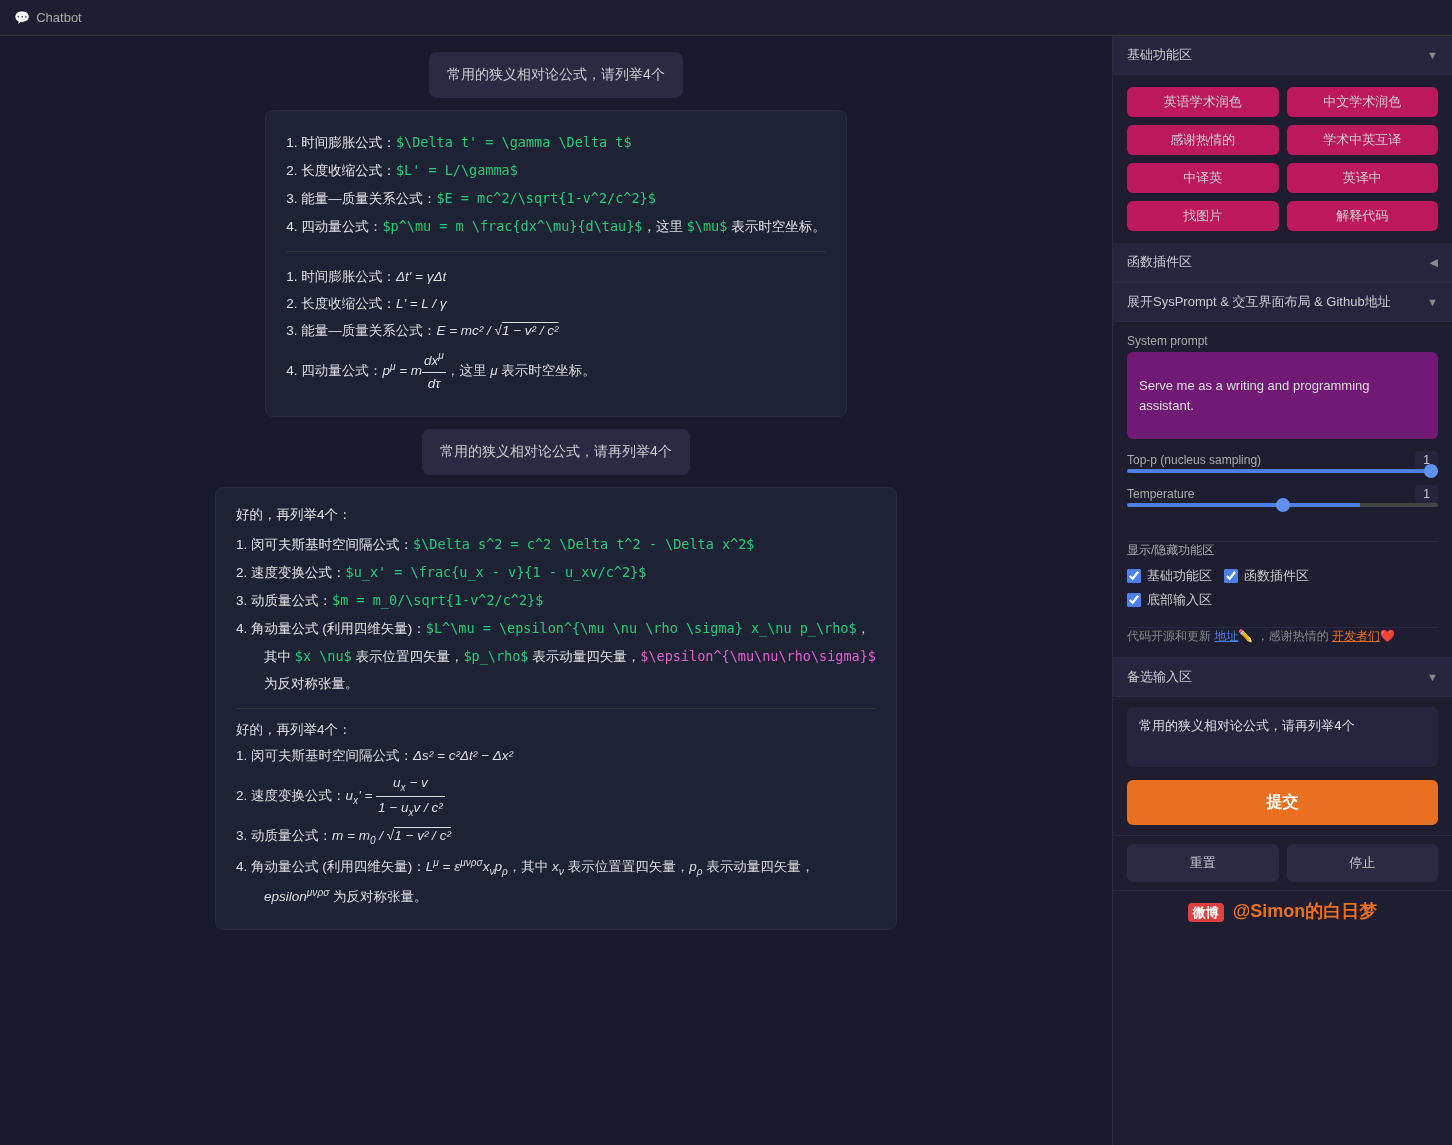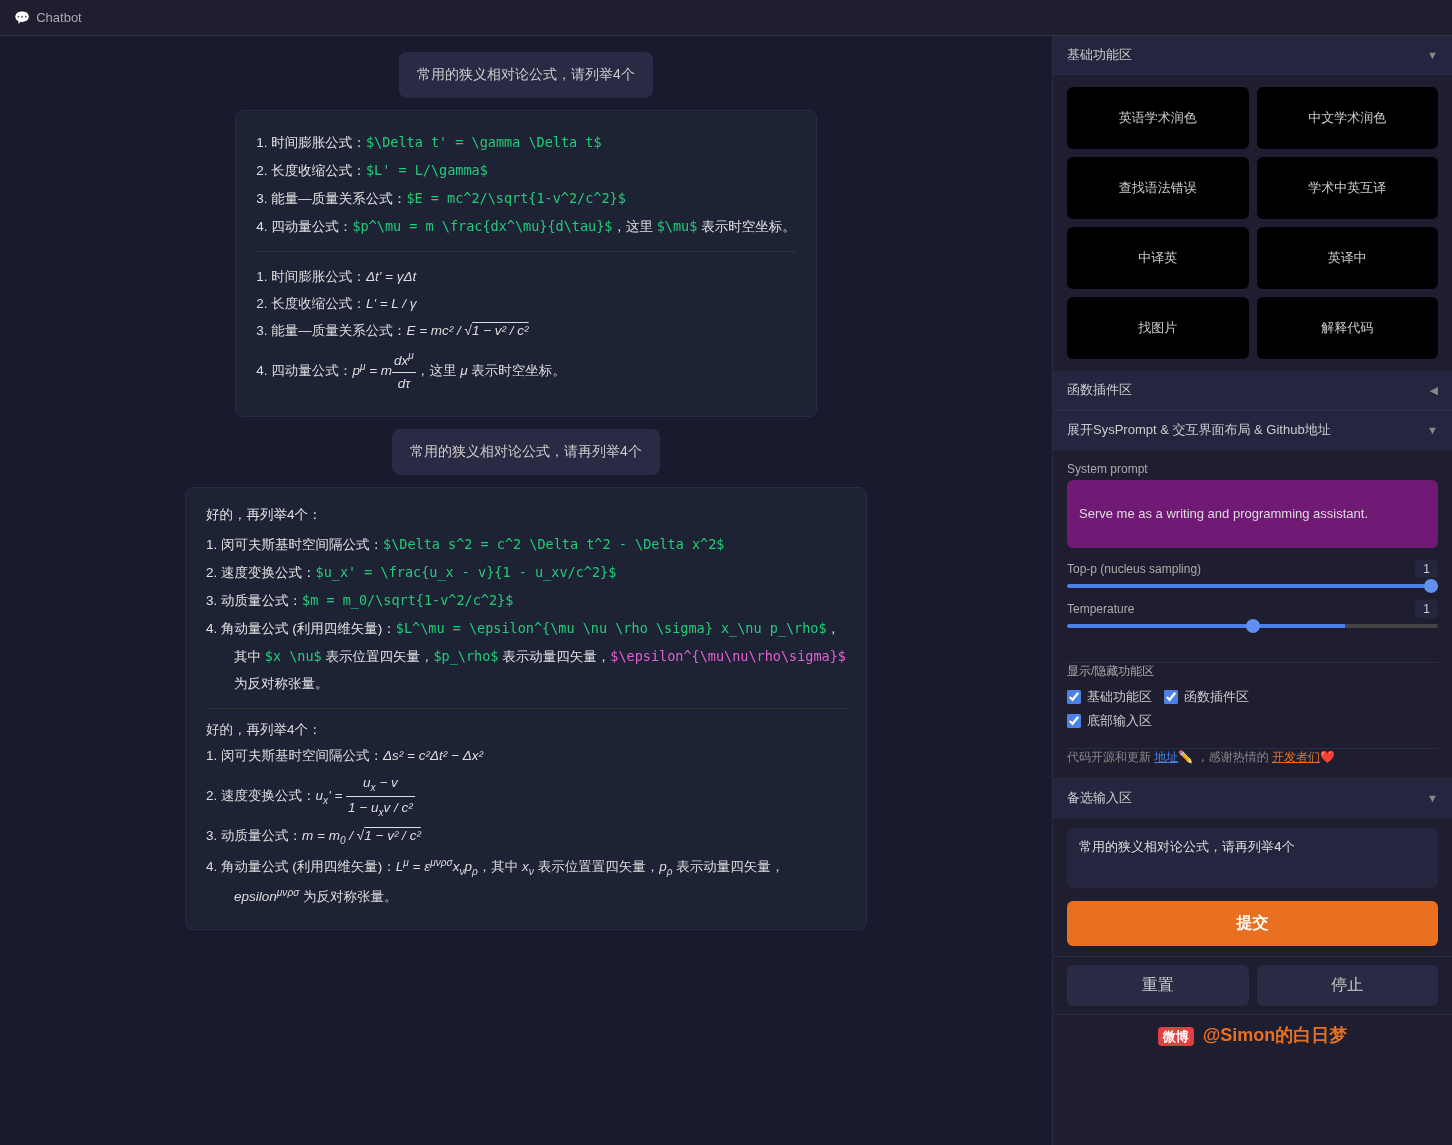--- a/index.html
+++ b/index.html
@@ -74,21 +74,21 @@
       margin-top: 12px;
       border-top: 1px solid #333;
       padding-top: 10px;
       color: #ddd;
     }
     .assistant-bubble .item {
       margin: 4px 0;
     }
     
     .sidebar {
-      width: 400px;
+      width: 340px;
       background: #1e1e30;
       border-left: 1px solid #2a2a44;
       overflow-y: auto;
       padding: 0;
       display: flex;
       flex-direction: column;
     }
     .sidebar::-webkit-scrollbar { width: 6px; }
     .sidebar::-webkit-scrollbar-track { background: #1e1e30; }
     .sidebar::-webkit-scrollbar-thumb { background: #444; border-radius: 3px; }
@@ -114,25 +114,25 @@
     }
     
     .btn-grid {
       display: grid;
       grid-template-columns: 1fr 1fr;
       gap: 8px;
       padding: 12px 14px;
       background: #1e1e30;
     }
     .func-btn {
-      background: #000000;
+      background: #be185d;
       border: none;
       border-radius: 6px;
       color: #ccc;
-      padding: 22px 6px;
+      padding: 6px 6px;
       font-size: 13px;
       cursor: pointer;
       text-align: center;
       transition: background 0.2s;
     }
     
     .sysprompt-section {
       border-top: 1px solid #2a2a44;
     }
     .sysprompt-content {
@@ -151,21 +151,20 @@
       border-radius: 6px;
       padding: 24px 12px;
       color: #ddd;
       font-size: 13px;
       line-height: 1.5;
     }
     
     .slider-row {
       display: flex;
       flex-direction: column;
-      gap: 6px;
     }
     .slider-label-row {
       display: flex;
       justify-content: space-between;
       align-items: center;
     }
     .slider-label {
       font-size: 12px;
       color: #aaa;
     }
@@ -279,21 +278,21 @@
       padding: 8px 14px;
       border-top: 1px solid #2a2a44;
     }
     .bottom-btn {
       flex: 1;
       background: #2a2a44;
       border: none;
       border-radius: 6px;
       color: #ccc;
       padding: 10px;
-      font-size: 16px;
+      font-size: 13px;
       cursor: pointer;
     }
     
     .math-inline { font-style: italic; }
     .math-fraction { display: inline-block; vertical-align: middle; text-align: center; }
     .math-fraction .num { display: block; border-bottom: 1px solid #ddd; padding: 0 2px; }
     .math-fraction .den { display: block; padding: 0 2px; }
     sup { font-size: 0.75em; vertical-align: super; }
     sub { font-size: 0.75em; vertical-align: sub; }
     .green { color: #22cc77; font-family: monospace; }
@@ -366,21 +365,21 @@
 
   <div class="sidebar">
 
     <div class="section-header">
       <span>基础功能区</span>
       <span class="arrow">▼</span>
     </div>
     <div class="btn-grid">
       <button class="func-btn">英语学术润色</button>
       <button class="func-btn">中文学术润色</button>
-      <button class="func-btn">查找语法错误</button>
+      <button class="func-btn">感谢热情的</button>
       <button class="func-btn">学术中英互译</button>
       <button class="func-btn">中译英</button>
       <button class="func-btn">英译中</button>
       <button class="func-btn">找图片</button>
       <button class="func-btn">解释代码</button>
     </div>
 
     <div class="section-header">
       <span>函数插件区</span>
       <span class="arrow">◀</span>

